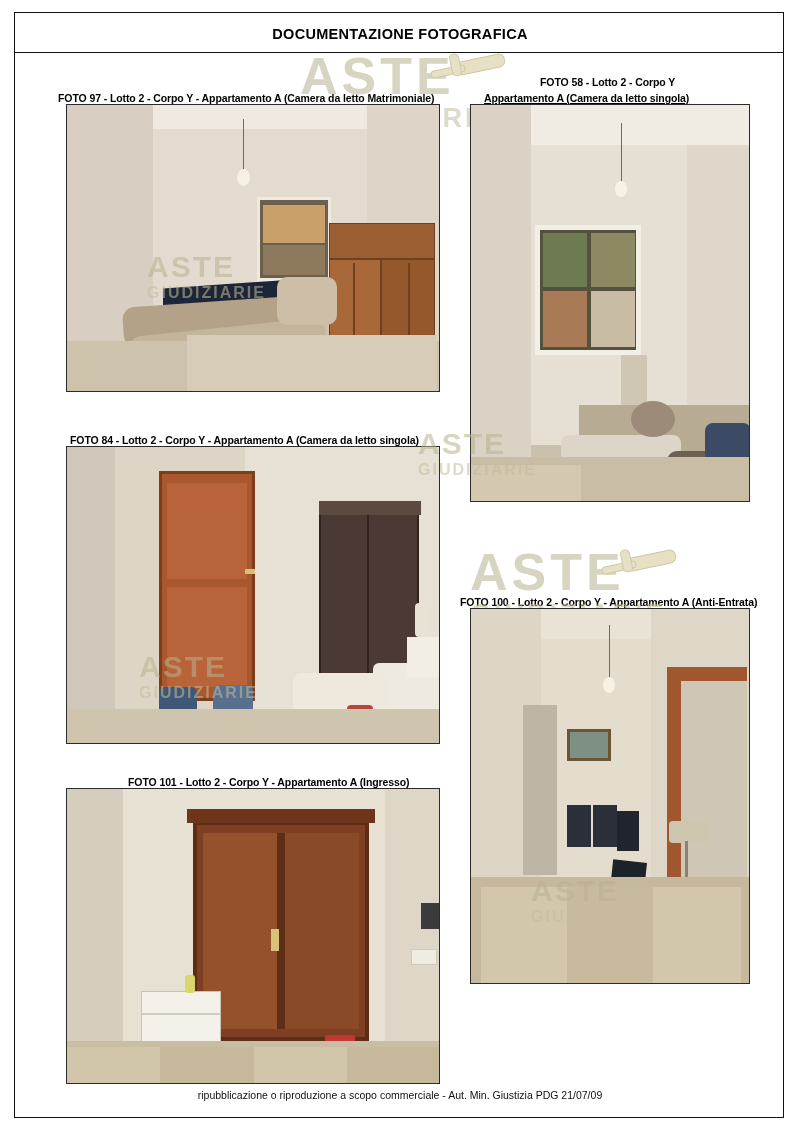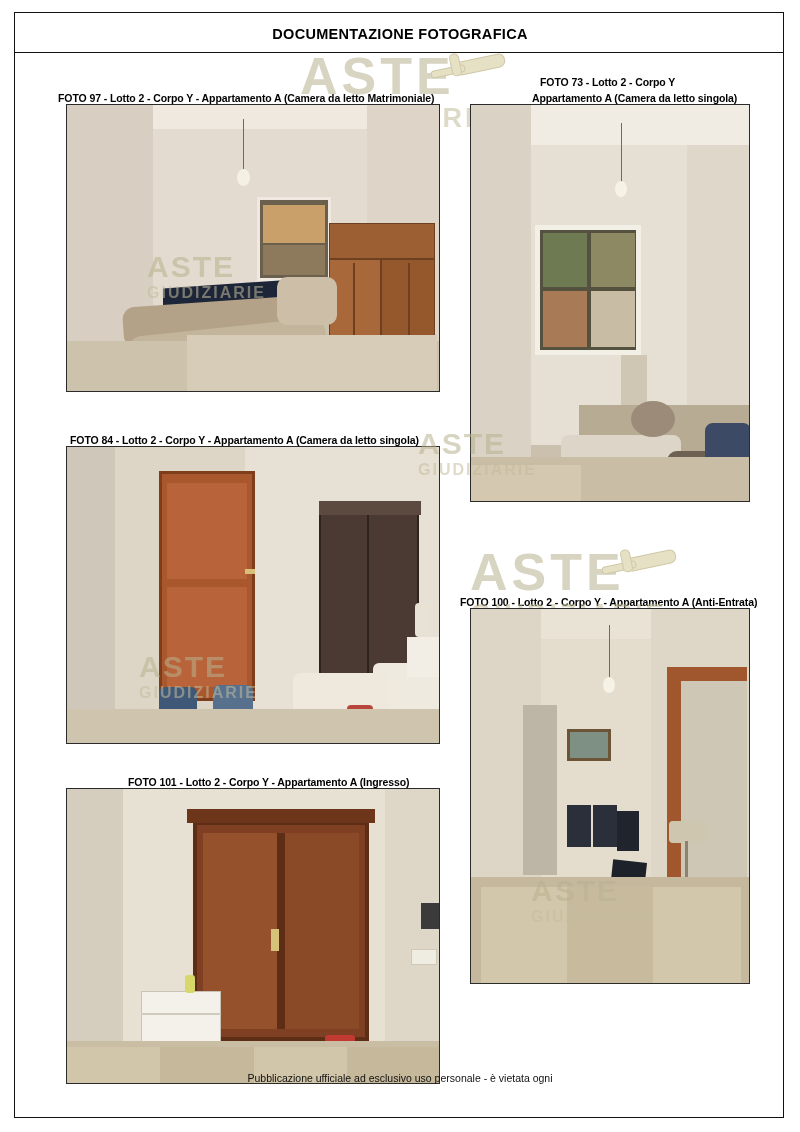--- a/index.html
+++ b/index.html
@@ -142,22 +142,22 @@
   <svg class="gavel" style="left:425px; top:52px;" viewBox="0 0 86 34">
     <g fill="#e6e0c4" stroke="#cfc8a8" stroke-width="1">
       <rect x="30" y="6" width="50" height="13" rx="6" transform="rotate(-12 55 12)"></rect>
       <rect x="6" y="16" width="34" height="7" rx="3" transform="rotate(-12 23 19)"></rect>
       <rect x="26" y="2" width="9" height="22" rx="4" transform="rotate(-12 30 13)"></rect>
     </g>
   </svg>
 
   <div class="caption" style="left:58px; top:92px;">FOTO 97 -  Lotto 2 - Corpo Y - Appartamento A (Camera da letto Matrimoniale)</div>
 
-  <div class="caption" style="left:540px; top:76px;">FOTO 73 -  Lotto 2 - Corpo Y</div>
-  <div class="caption" style="left:532px; top:92px;">Appartamento A (Camera da letto singola)</div>
+  <div class="caption" style="left:540px; top:76px;">FOTO 58 -  Lotto 2 - Corpo Y</div>
+  <div class="caption" style="left:484px; top:92px;text-decoration:underline;">Appartamento A (Camera da letto singola)</div>
 
   <div class="caption" style="left:70px; top:434px;">FOTO 84 -  Lotto 2 - Corpo Y - Appartamento A (Camera da letto singola)</div>
 
   <div class="caption" style="left:460px; top:596px;text-align:right;">FOTO 100 -  Lotto 2 - Corpo Y - Appartamento A (Anti-Entrata)</div>
 
   <div class="caption" style="left:106px; top:776px;padding-left:22px;">FOTO 101 -  Lotto 2 - Corpo Y - Appartamento A (Ingresso)</div>
 
   <div class="photo" style="left:66px; top:104px; width:374px; height:288px;">
     <div class="ph-inner">
 
@@ -335,15 +335,15 @@
 
       <div class="shape" style="left:354px;top:114px;width:18px;height:26px;background:#3b3b3b;"></div>
       <div class="shape" style="left:344px;top:160px;width:26px;height:16px;background:#efece2;border:1px solid #cfc9ba;box-sizing:border-box;"></div>
 
       <div class="shape" style="left:0;top:252px;width:374px;height:44px;background:#c9bda3;"></div>
       <div class="shape" style="left:0;top:258px;width:374px;height:38px;background:linear-gradient(90deg,#d2c6aa 0 25%,#c6b99b 25% 50%,#d2c6aa 50% 75%,#c6b99b 75% 100%);"></div>
     </div>
   </div>
 
 
-  <div class="footer l1">Pubblicazione ufficiale ad esclusivo uso personale - è vietata ogni</div>
+  <div class="footer l2">ripubblicazione o riproduzione a scopo commerciale - Aut. Min. Giustizia PDG 21/07/09</div>
 
 </div>
 
 </body></html>

